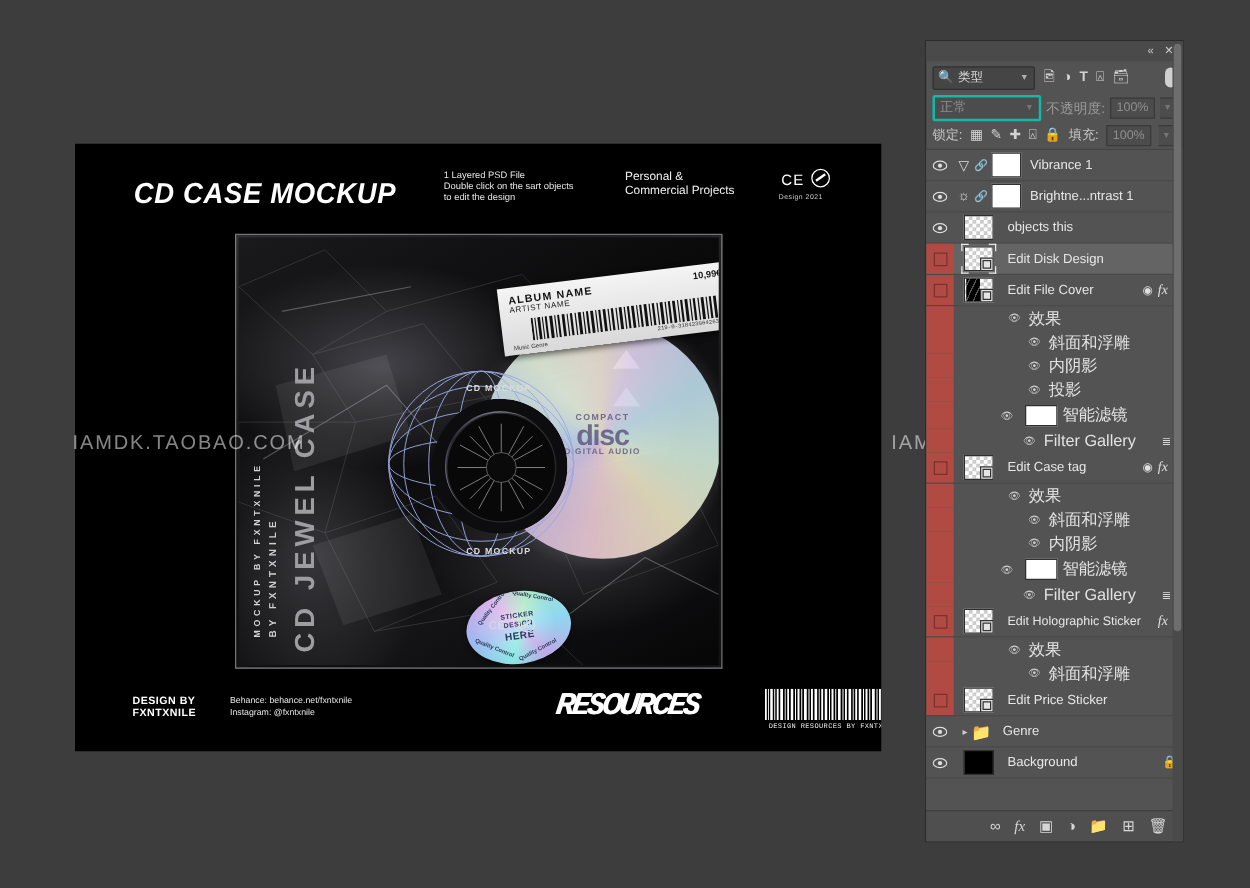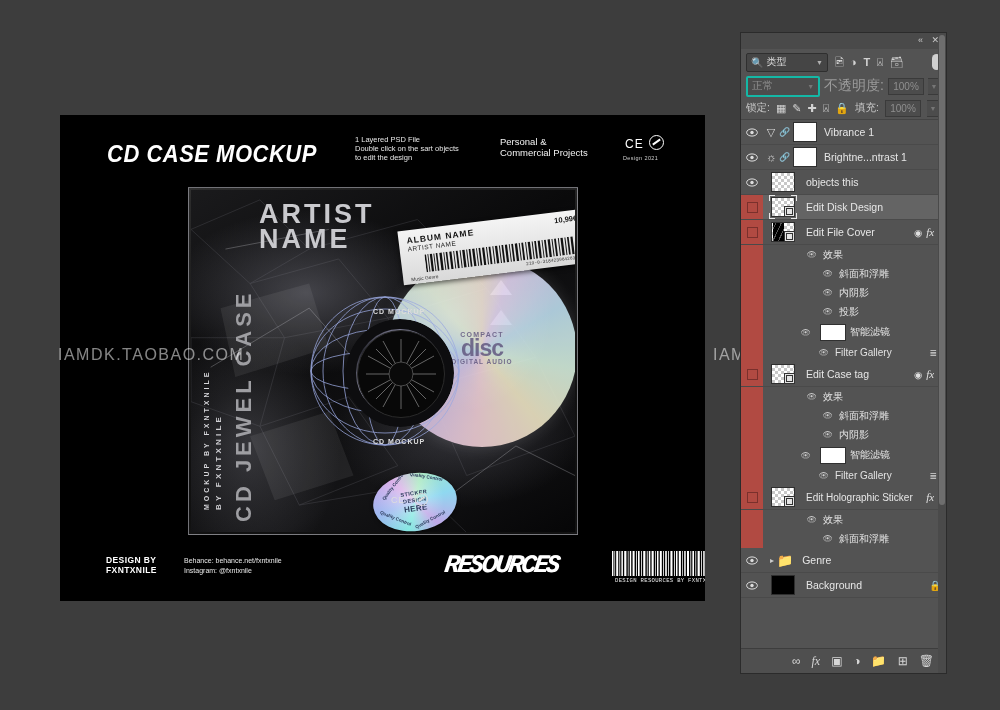--- a/index.html
+++ b/index.html
@@ -208,21 +208,21 @@
   .f-toggle{
     margin-left:auto;width:9px;height:16px;border-radius:5px;background:#d0d0d0;cursor:pointer;
   }
 
   .p-blend{height:22px;display:flex;align-items:center;padding:0 5px;gap:4px;flex:0 0 auto;}
   .b-mode{
     flex:1 1 auto;height:17px;background:#4c4c4c;border:2px solid #14b8a6;border-radius:2px;
     display:flex;align-items:center;padding:0 4px;color:#8f8f8f;font-size:10.5px;position:relative;cursor:pointer;
   }
   .b-mode .chev{position:absolute;right:4px;font-size:7px;color:#767676;}
-  .b-lbl{font-size:14px;color:#9a9a9a;white-space:nowrap;}
+  .b-lbl{font-size:11px;color:#9a9a9a;white-space:nowrap;}
   .b-val{
     width:34px;height:15px;background:#4c4c4c;border:1px solid #3a3a3a;
     display:flex;align-items:center;justify-content:center;font-size:10px;color:#8f8f8f;cursor:text;
   }
   .b-chev{width:12px;height:15px;background:#4c4c4c;border:1px solid #3a3a3a;border-left:none;
     display:flex;align-items:center;justify-content:center;font-size:7px;color:#767676;cursor:pointer;}
 
   .p-lock{height:22px;display:flex;align-items:center;padding:0 5px;gap:6px;flex:0 0 auto;}
   .p-lock .lk-lbl{font-size:10.5px;color:#c8c8c8;}
   .p-lock .lk{cursor:pointer;font-size:11px;color:#d2d2d2;line-height:1;}
@@ -269,21 +269,21 @@
   .adjicon{width:16px;flex:0 0 16px;display:flex;align-items:center;justify-content:center;color:#dcdcdc;font-size:11px;}
   .name{flex:1 1 auto;padding-left:7px;font-size:10.5px;color:#e6e6e6;white-space:nowrap;overflow:hidden;}
   .rhs{display:flex;align-items:center;gap:4px;padding-right:4px;color:#e0e0e0;}
   .rhs .fxmask{font-size:9.5px;}
   .rhs .fxlbl{font-style:italic;font-size:11px;font-family:"Liberation Serif",serif;}
   .rhs .caret{font-size:8px;color:#c4c4c4;cursor:pointer;}
 
   .subrow{height:19px;display:flex;align-items:center;position:relative;}
   .subrow.red .eyecell{background:#b14a42;}
   .sub-eye{width:13px;height:13px;display:flex;align-items:center;justify-content:center;color:#cfcfcf;font-size:8px;cursor:pointer;}
-  .sub-label{font-size:10px;color:#e2e2e2;white-space:nowrap;}
+  .sub-label{font-size:13px;color:#e2e2e2;white-space:nowrap;}
   .ind1{padding-left:42px;}
   .ind2{padding-left:58px;}
   .sm-thumb{width:24px;height:15px;background:#fff;border:1px solid #303030;margin-left:4px;}
   .filter-ico{position:absolute;right:9px;top:5px;color:#d8d8d8;font-size:9px;}
 
   .scroll-track{position:absolute;right:0;top:0;width:8px;bottom:0;background:#4a4a4a;}
   .scroll-thumb{position:absolute;right:1px;width:6px;background:#6e6e6e;border-radius:3px;}
 
   .p-footer{
     height:24px;background:#4f4f4f;border-top:1px solid #3d3d3d;
@@ -324,22 +324,20 @@
           <path d="M20 180 L120 120 L190 200"></path>
           <path d="M35 60 L140 40"></path>
           <path d="M250 320 L330 260 L390 290"></path>
         </g>
         <g fill="#ffffff" opacity="0.13">
           <path d="M30 120 L120 95 L140 160 L45 190 Z"></path>
           <path d="M60 250 L140 225 L165 290 L85 315 Z"></path>
         </g>
       </svg>
 
-      <div class="artist-name">ARTIST
-NAME</div>
       <div class="tri tri1"></div>
       <div class="tri tri2"></div>
 
       <div class="v-text v-big">CD JEWEL CASE</div>
       <div class="v-text v-small">BY FXNTXNILE</div>
       <div class="v-text v-mockup">MOCKUP BY FXNTXNILE</div>
 
       <div class="disc">
         <div class="disc-sheen"></div>
         <div class="disc-logo">
@@ -754,20 +752,29 @@
       </div>
     </div>
     <div class="subrow red">
       <div class="eyecell"></div>
       <div class="ind2" style="display:flex;align-items:center;gap:5px;">
         <span class="sub-eye">👁</span>
         <span class="sub-label">斜面和浮雕</span>
       </div>
     </div>
 
+    <div class="row red">
+      <div class="eyecell">
+        <span class="eyebox"></span>
+      </div>
+      <div class="thumb checker" style="margin-left:8px;">
+        <span class="so-badge"></span>
+      </div>
+      <div class="name" style="padding-left:11px;">Edit Price Sticker</div>
+    </div>
 
     <div class="row">
       <div class="eyecell">
         <span class="eye">
           <svg width="12" height="9" viewBox="0 0 12 9">
               <ellipse cx="6" cy="4.5" rx="5.4" ry="3.6" fill="none" stroke="#ddd" stroke-width="1"></ellipse>
               <circle cx="6" cy="4.5" r="1.7" fill="#ddd"></circle>
             </svg>
         </span>
       </div>

